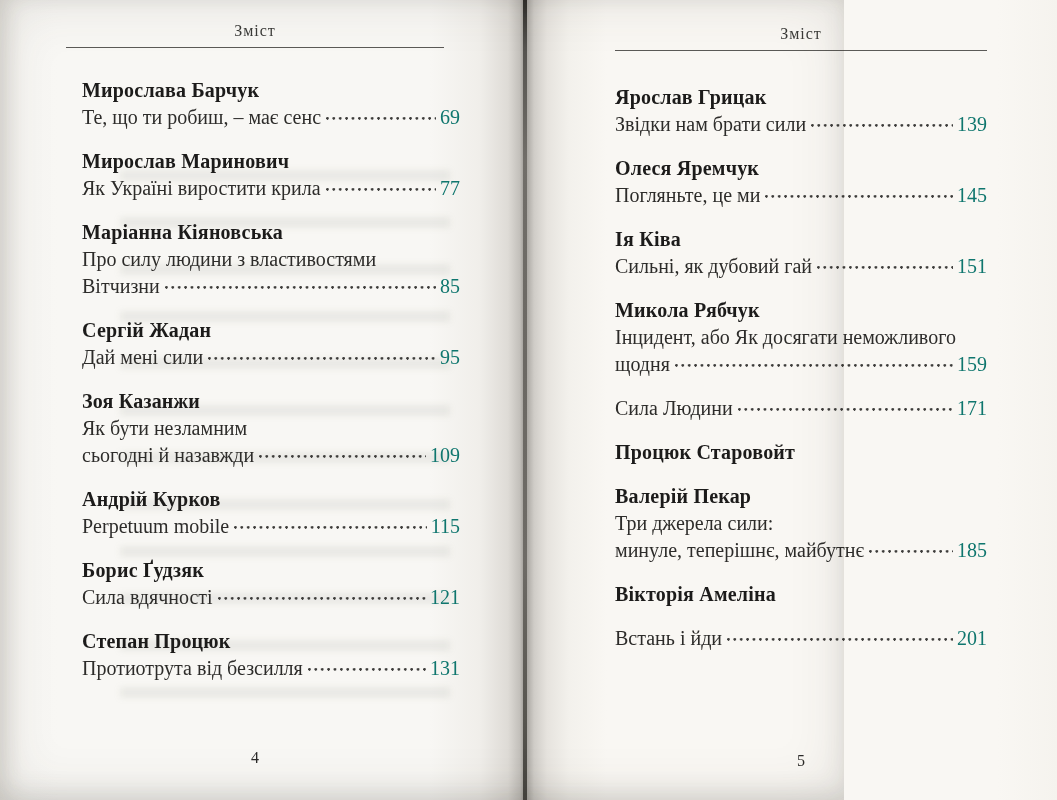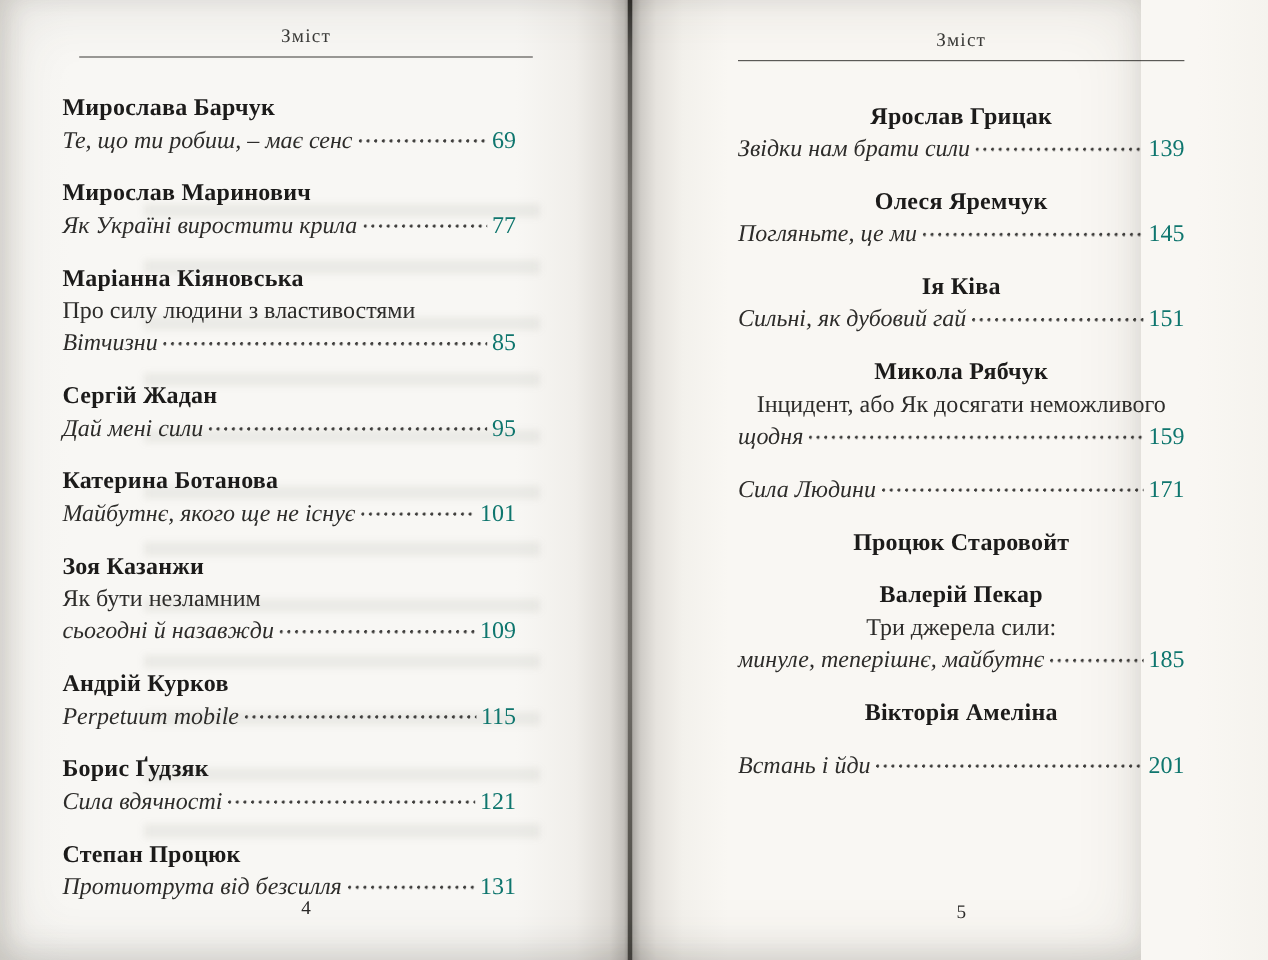--- a/index.html
+++ b/index.html
@@ -4,21 +4,21 @@
 <style>
   html, body {
     margin: 0; padding: 0;
     width: 1057px; height: 800px;
     background: #e8e5e0;
     font-family: "Liberation Serif", "DejaVu Serif", serif;
     overflow: hidden;
   }
   #book-spread {
     position: relative;
-    width: 951px; height: 800px;
+    width: 844px; height: 800px;
     background: #ece9e4;
   }
 
   
   .page {
     position: absolute; top: 0; height: 800px;
   }
   .page-left {
     left: 0; width: 523px;
     background: linear-gradient(90deg,
@@ -70,30 +70,30 @@
   .head-rule {
     margin-top: 7px; height: 0;
     border-bottom: 1.6px solid #5b5a57;
   }
 
   
   .toc-list {
     position: absolute;
     font-size: 20px; line-height: 27px; color: #2a2928;
   }
-  .toc-list-left  { left: 52px;  top: 77px; width: 378px; }
-  .toc-list-right { left: 615px; top: 84px; width: 372px; text-align: center; }
+  .toc-list-left  { left: 82px;  top: 77px; width: 378px; }
+  .toc-list-right { left: 615px; top: 84px; width: 372px; }
   .entry { margin-bottom: 17px; }
   .author {
     font-weight: bold; color: #1c1b1a;
     letter-spacing: 0.2px;
   }
   .title-line { color: #2d2c2a; }
   .title-row { display: flex; align-items: baseline; }
-  .title-text { white-space: nowrap; color: #2d2c2a; font-style: italic; }
+  .title-text { white-space: nowrap; color: #2d2c2a; }
   .dots { flex: 1 1 auto; position: relative; margin: 0 2px 0 3px; min-width: 14px; }
   .dots::before {
     content: ""; position: absolute; left: 2px; right: 2px; bottom: 4px; height: 3px;
     background-image: radial-gradient(circle at 1.4px 1.4px, #3e3d3b 1.15px, rgba(0,0,0,0) 1.5px);
     background-size: 6.4px 3px; background-repeat: repeat-x;
   }
   .pnum { white-space: nowrap; color: #0f766e; }
 
   
   .folio {
@@ -155,28 +155,20 @@
       </div>
       <div class="entry">
         <div class="author">Сергій Жадан</div>
         <div class="title-row">
           <span class="title-text">Дай мені сили</span>
           <span class="dots"></span>
           <span class="pnum">95</span>
         </div>
       </div>
       <div class="entry">
-        <div class="author">Катерина Ботанова</div>
-        <div class="title-row">
-          <span class="title-text">Майбутнє, якого ще не існує</span>
-          <span class="dots"></span>
-          <span class="pnum">101</span>
-        </div>
-      </div>
-      <div class="entry">
         <div class="author">Зоя Казанжи</div>
         <div class="title-line">Як бути незламним</div>
         <div class="title-row">
           <span class="title-text">сьогодні й назавжди</span>
           <span class="dots"></span>
           <span class="pnum">109</span>
         </div>
       </div>
       <div class="entry">
         <div class="author">Андрій Курков</div>

